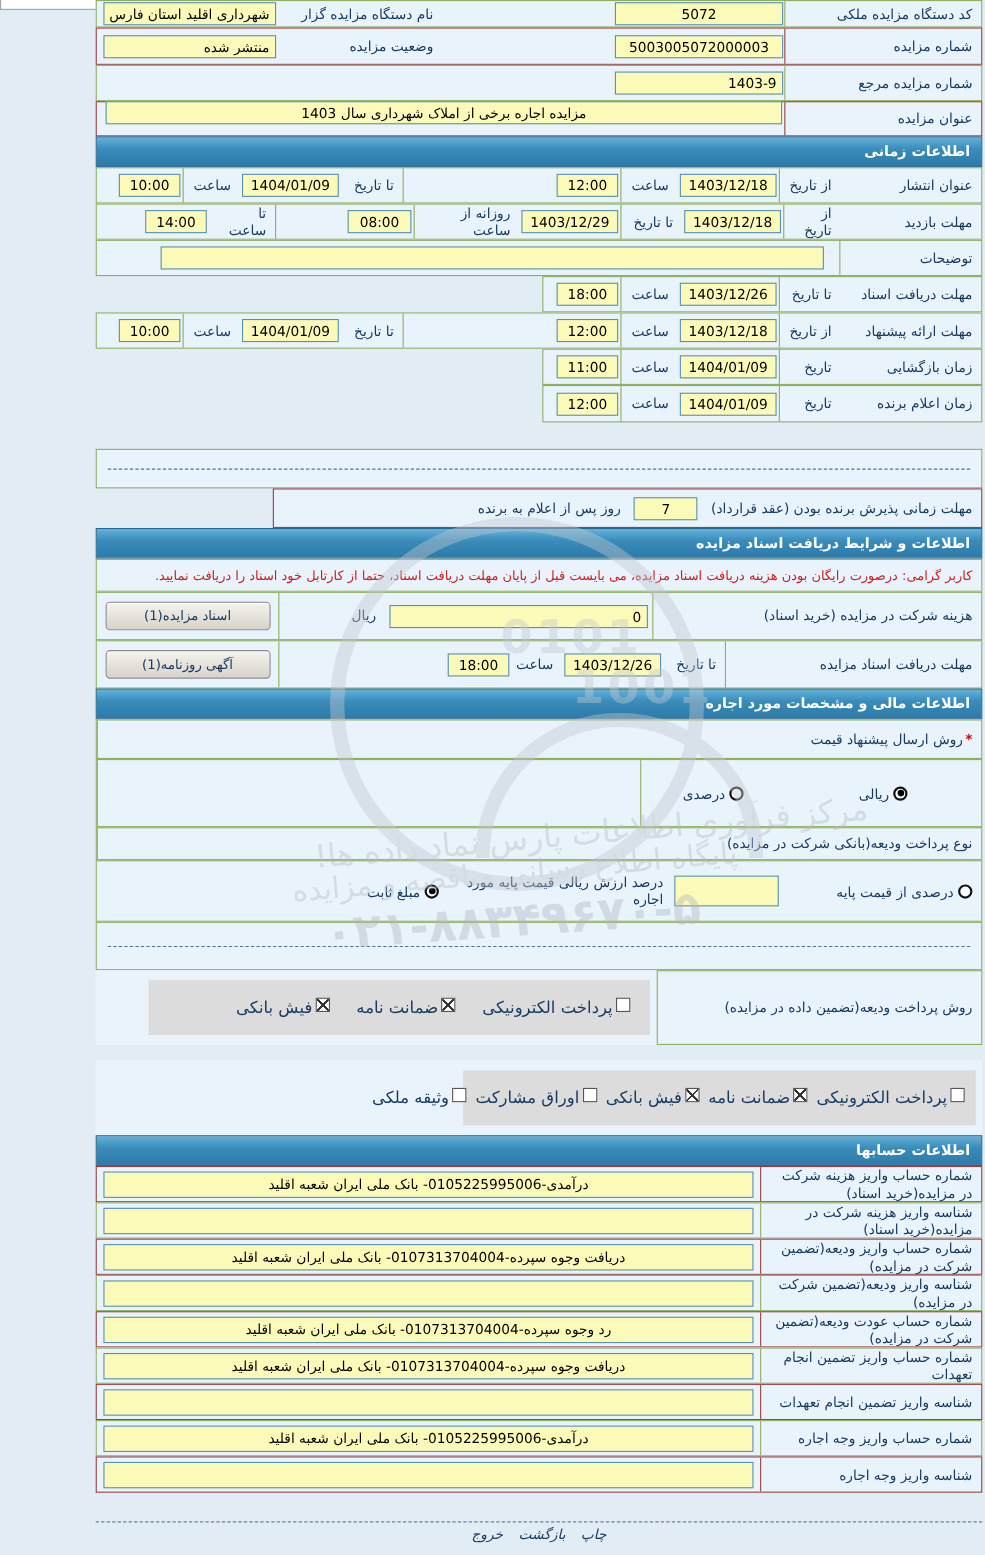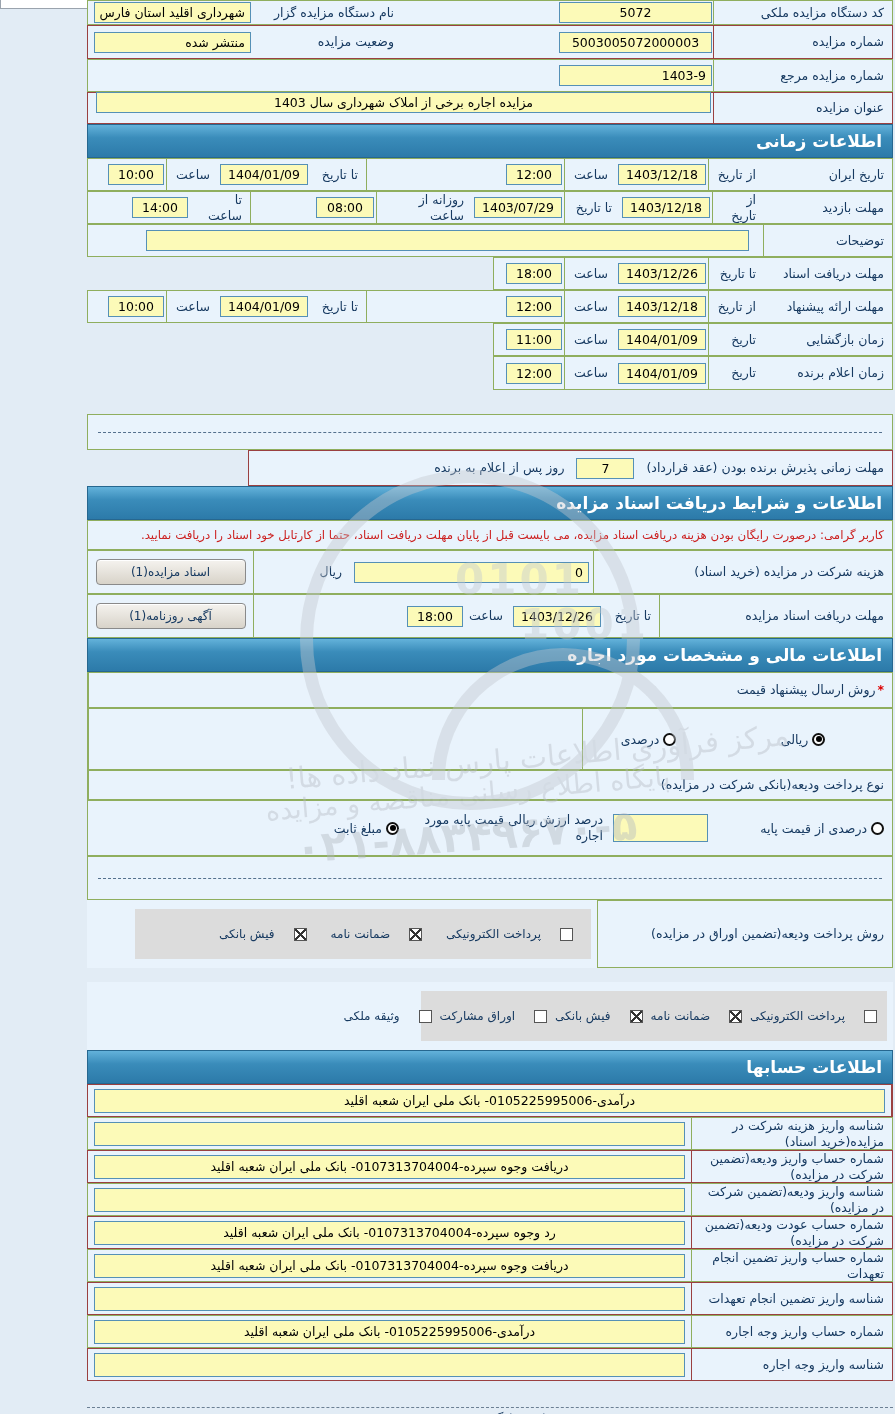--- a/index.html
+++ b/index.html
@@ -20,26 +20,26 @@
   .row.m{border-color:var(--maroon)}
   .row.noborder{border:none;background:transparent}
   .rbox{display:flex;align-items:center;height:100%;background:var(--row);border:1px solid var(--green)}
   .rbox.m{border-color:var(--maroon)}
   .lblc{color:var(--navy);font-size:12.5px;line-height:1.25;padding:0 8px;display:flex;align-items:center;height:100%}
   .divL{border-left:1px solid var(--green);height:100%}
   .m .divL{border-left-color:var(--maroon)}
   .inp{background:var(--yellow);border:1px solid var(--inpb);height:21px;display:flex;align-items:center;justify-content:center;font-size:12.5px;color:#000;padding:0 5px;white-space:nowrap;overflow:hidden}
   .inp.r{justify-content:flex-start}
   .inp.tall{height:24px}
-  .sec{height:28px;background:linear-gradient(180deg,#63b2da 0%,#3a8cba 40%,#2c7aa9 100%);color:#fff;font-weight:bold;font-size:17px;display:flex;align-items:center;padding:16px 10px;border:1px solid #26678f}
+  .sec{height:28px;background:linear-gradient(180deg,#63b2da 0%,#3a8cba 40%,#2c7aa9 100%);color:#fff;font-weight:bold;font-size:13px;display:flex;align-items:center;padding:4px 10px;border:1px solid #26678f}
   .btn{width:150px;height:26px;background:linear-gradient(180deg,#f5f3ef,#d8d3c9);border:1px solid #8a8a8a;border-radius:4px;color:var(--navy);font-size:12px;font-family:"DejaVu Sans",sans-serif;display:flex;align-items:center;justify-content:center;box-shadow:inset 0 1px 0 #fff;cursor:pointer}
   .dashline{flex:1;border-top:1px dashed #55718e;margin:0 10px}
   .grayPanel{background:#dcdcdc;display:flex;align-items:center;padding:0 18px;height:50px;gap:24px}
   .grayPanel.tight{gap:8px;padding:0 10px}
-  .cbItem{display:flex;align-items:center;gap:19px;color:var(--navy);font-size:12px;white-space:nowrap}
+  .cbItem{display:flex;gap:3px;color:var(--navy);font-size:15px;white-space:nowrap}
   .cb{width:13px;height:13px;border:1px solid #555;background:#fff;flex:0 0 auto}
   .cb.checked{background:linear-gradient(45deg,transparent 44%,#333 44%,#333 56%,transparent 56%),linear-gradient(-45deg,transparent 44%,#333 44%,#333 56%,transparent 56%),#fff}
   .radio{width:13px;height:13px;border:2px solid #111;border-radius:50%;background:#fff;position:relative;flex:0 0 auto}
   .radio.checked::after{content:"";position:absolute;inset:1.5px;background:#000;border-radius:50%}
   .radItem{display:flex;align-items:center;gap:4px;color:var(--navy);font-size:12.5px;white-space:nowrap}
   .star{color:#d00;font-weight:bold;margin-left:2px}
   .red{color:#c22;font-size:11.8px}
   .footer{margin:26px 2px 0 auto;width:806px;border-top:1px dashed #6b7f93;padding-top:3px;display:flex;justify-content:center;gap:14px;z-index:2;position:relative}
   .flink{color:var(--navy);font-size:12.5px;font-style:italic;cursor:pointer;text-decoration:none}
   
@@ -86,38 +86,38 @@
 
   <div class="row m" style="height:32px">
     <div class="lblc" style="width:178px">عنوان مزایده</div>
     <div class="divL" style="width:0"></div>
     <div class="inp" style="flex:1;margin:2px 2px 14px 8px">مزایده  اجاره برخی از املاک شهرداری سال 1403</div>
   </div>
 
   <div class="sec">اطلاعات زمانی</div>
 
   <div class="row" style="height:33px">
-    <div class="lblc" style="width:128px">تاریخ ایران</div>
+    <div class="lblc" style="width:128px">عنوان انتشار</div>
     <div class="divL lblc" style="width:56px">از تاریخ</div>
     <div class="inp" style="width:88px;margin:0 2px">1403/12/18</div>
     <div class="divL lblc" style="width:52px">ساعت</div>
     <div class="inp" style="width:56px;margin:0 2px">12:00</div>
     <div class="divL sp" style="width:138px"></div>
     <div class="lblc" style="width:56px">تا تاریخ</div>
     <div class="inp" style="width:88px;margin:0 2px">1404/01/09</div>
     <div class="divL lblc" style="width:52px">ساعت</div>
     <div class="inp" style="width:56px;margin:0 2px">10:00</div>
   </div>
 
   <div class="row" style="height:33px">
     <div class="lblc" style="width:128px">مهلت بازدید</div>
     <div class="divL lblc" style="width:52px">از تاریخ</div>
     <div class="inp" style="width:88px;margin:0 2px">1403/12/18</div>
     <div class="divL lblc" style="width:56px">تا تاریخ</div>
-    <div class="inp" style="width:88px;margin:0 2px">1403/07/29</div>
+    <div class="inp" style="width:88px;margin:0 2px">1403/12/29</div>
     <div class="divL lblc" style="width:96px">روزانه از ساعت</div>
     <div class="inp" style="width:58px;margin:0 2px">08:00</div>
     <div class="divL sp" style="width:64px"></div>
     <div class="lblc" style="width:60px">تا ساعت</div>
     <div class="inp" style="width:56px;margin:0 2px">14:00</div>
   </div>
 
   <div class="row" style="height:33px">
     <div class="lblc" style="width:128px">توضیحات</div>
     <div class="divL" style="width:0"></div>
@@ -254,21 +254,21 @@
       <span>مبلغ ثابت</span>
     </div>
     <div class="sp" style="flex:1"></div>
   </div>
 
   <div class="row" style="height:44px">
     <div class="dashline"></div>
   </div>
 
   <div class="row noborder" style="height:68px;background:var(--row)">
-    <div class="lblc divL" style="width:296px;border:1px solid var(--green);height:100%">روش پرداخت ودیعه(تضمین اوراق در مزایده)</div>
+    <div class="lblc divL" style="width:296px;border:1px solid var(--green);height:100%">روش پرداخت ودیعه(تضمین داده در مزایده)</div>
     <div class="sp" style="width:6px"></div>
     <div class="grayPanel" style="width:456px">
       <span class="cbItem">
         <span class="cb"></span>
         <span>پرداخت الکترونیکی</span>
       </span>
       <span class="cbItem">
         <span class="cb checked"></span>
         <span>ضمانت نامه</span>
       </span>
@@ -305,20 +305,21 @@
         <span class="cb"></span>
         <span>وثیقه ملکی</span>
       </span>
     </div>
     <div class="sp" style="flex:1"></div>
   </div>
 
   <div class="sec">اطلاعات حسابها</div>
 
   <div class="row m" style="height:33px">
+    <div class="lblc" style="width:200px">شماره حساب واریز هزینه شرکت در مزایده(خرید اسناد)</div>
     <div class="divL" style="width:0"></div>
     <div class="inp tall" style="flex:1;margin:3px 6px">درآمدی-0105225995006- بانک ملی ایران شعبه اقلید</div>
   </div>
   <div class="row" style="height:33px">
     <div class="lblc" style="width:200px">شناسه واریز هزینه شرکت در مزایده(خرید اسناد)</div>
     <div class="divL" style="width:0"></div>
     <div class="inp tall" style="flex:1;margin:3px 6px"></div>
   </div>
   <div class="row m" style="height:33px">
     <div class="lblc" style="width:200px">شماره حساب واریز ودیعه(تضمین شرکت در مزایده)</div>

